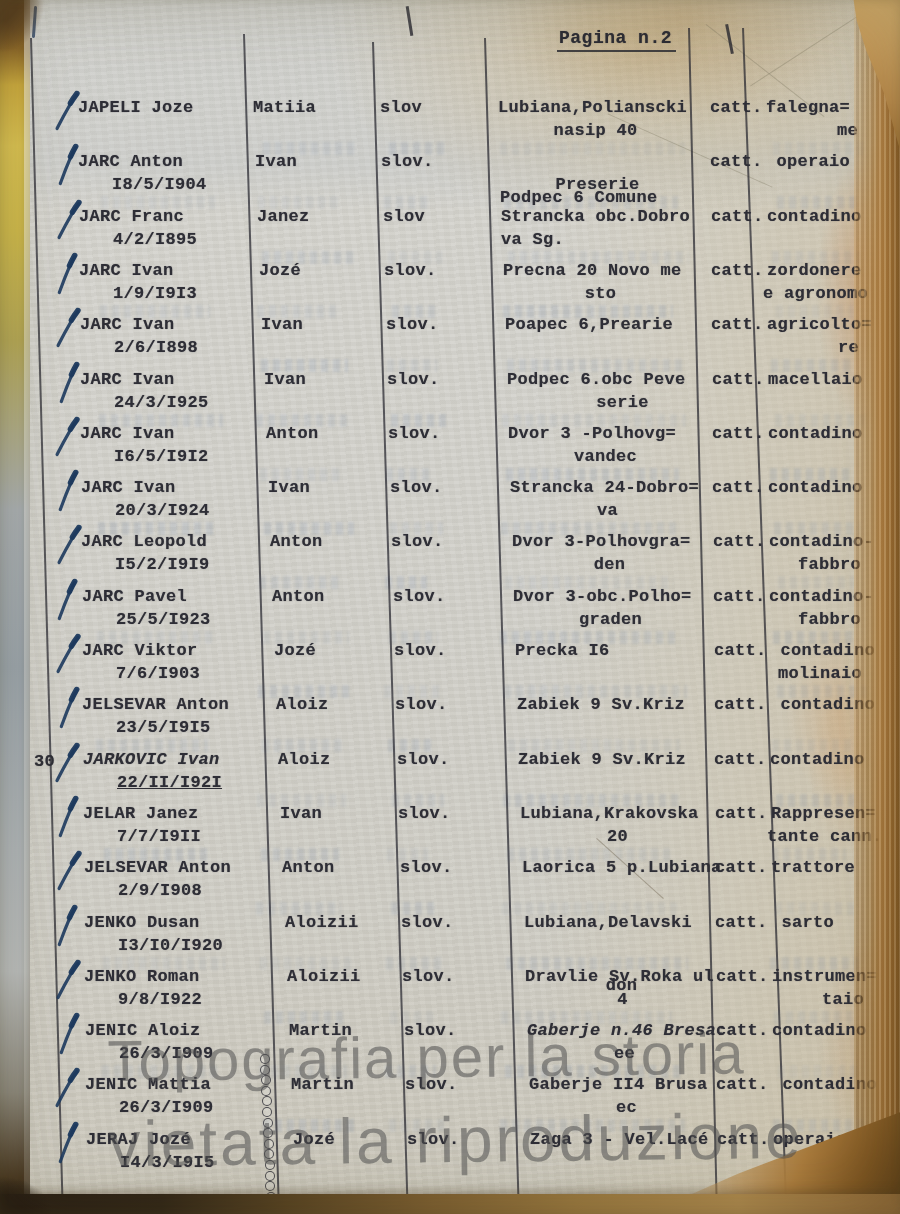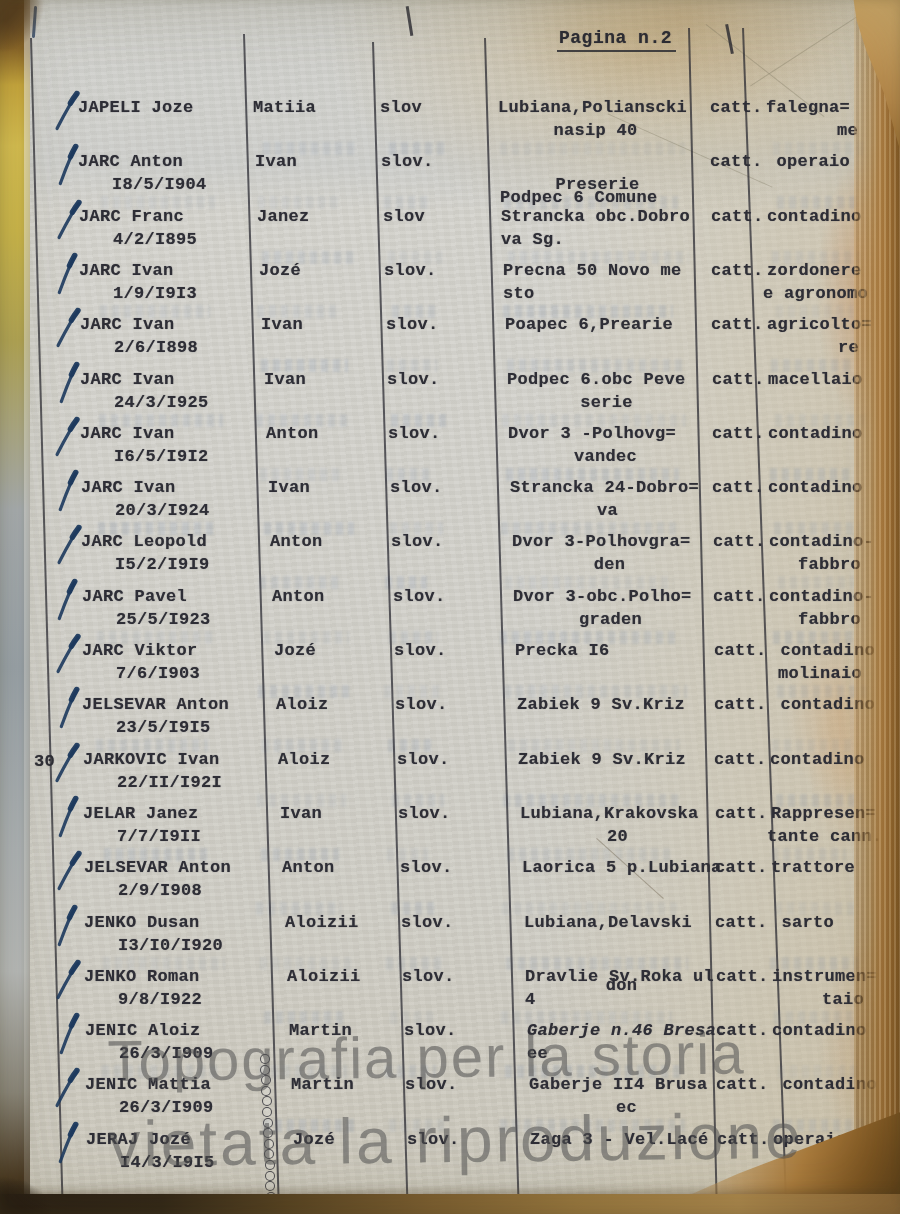--- a/index.html
+++ b/index.html
@@ -27,21 +27,21 @@
   
   .v{position:absolute;width:2px;background:rgba(38,38,46,.72);transform-origin:top center;z-index:3;}
   .tick{position:absolute;width:3px;background:rgba(38,38,46,.8);z-index:3;}
   
   .t{position:absolute;font-size:17px;font-weight:700;color:#2e2e36;letter-spacing:.3px;
      white-space:pre;text-shadow:0 0 1px rgba(46,46,54,.55);z-index:4;}
   .header-title{position:absolute;left:557px;top:28px;font-size:18px;font-weight:700;color:#2b2b33;
      border-bottom:2px solid rgba(43,43,51,.85);padding:0 4px 2px 2px;letter-spacing:.5px;
      text-shadow:0 0 1px rgba(46,46,54,.55);z-index:4;white-space:pre;}
   .addr{width:195px;}
-  .addr.center{text-align:center;} .addr.right{text-align:left;} .addr.left{text-align:left;}
+  .addr.center{text-align:center;} .addr.right{text-align:center;} .addr.left{text-align:left;}
   .prof2{width:96px;display:block;}
   .prof2.right{text-align:right;} .prof2.left{text-align:left;}
   
   .check{position:absolute;z-index:5;}
   .pen-edge{position:absolute;width:3px;border-radius:2px;background:rgba(28,52,88,.75);z-index:5;}
   
   .dot{position:absolute;width:8px;height:8px;border:1.6px solid rgba(42,42,50,.8);
        border-radius:50%;background:rgba(235,235,230,.25);z-index:3;}
   
   .bleed{position:absolute;height:13px;z-index:1;
@@ -236,21 +236,21 @@
       <div style="position: absolute; left: 0px; top: 0px;">
         <div class="t" style="left: 6px; top: 263px;">1</div>
         <div class="check" style="left: 54px; top: 253px; width: 26px; height: 42px; transform: rotate(-4deg);"><svg width="26" height="42" viewBox="0 0 26 42">
             <path d="M4 39 C 9 28, 15 14, 22 4" stroke="#1d3a5e" stroke-width="3.2" fill="none" stroke-linecap="round" opacity=".9"></path>
             <path d="M16 13 C 18 9, 20 6, 22 3" stroke="#1d3a5e" stroke-width="5.5" fill="none" stroke-linecap="round" opacity=".95"></path>
           </svg></div>
         <div class="t" style="left: 79px; top: 261px;">JARC Ivan</div>
         <div class="t" style="left: 113px; top: 284px;">1/9/I9I3</div>
         <div class="t" style="left: 259px; top: 261px;">Jozé</div>
         <div class="t" style="left: 384px; top: 261px;">slov.</div>
-        <div class="t" style="left: 503px; top: 261px;">Precna 50 Novo me</div>
+        <div class="t" style="left: 503px; top: 261px;">Precna 20 Novo me</div>
         <div class="t addr right" style="left: 503px; top: 284px;">sto</div>
         <div class="t" style="left: 711px; top: 261px;">catt.</div>
         <div class="t" style="left: 767px; top: 261px;">zordonere</div>
         <div class="t prof2 left" style="left: 763px; top: 284px;">e agronomo</div>
       </div>
       <div style="position: absolute; left: 0px; top: 0px;">
         <div class="check" style="left: 55px; top: 307px; width: 26px; height: 42px; transform: rotate(3deg);"><svg width="26" height="42" viewBox="0 0 26 42">
             <path d="M4 39 C 9 28, 15 14, 22 4" stroke="#1d3a5e" stroke-width="3.2" fill="none" stroke-linecap="round" opacity=".9"></path>
             <path d="M16 13 C 18 9, 20 6, 22 3" stroke="#1d3a5e" stroke-width="5.5" fill="none" stroke-linecap="round" opacity=".95"></path>
           </svg></div>
@@ -266,21 +266,21 @@
       <div style="position: absolute; left: 0px; top: 0px;">
         <div class="check" style="left: 56px; top: 362px; width: 26px; height: 42px; transform: rotate(-4deg);"><svg width="26" height="42" viewBox="0 0 26 42">
             <path d="M4 39 C 9 28, 15 14, 22 4" stroke="#1d3a5e" stroke-width="3.2" fill="none" stroke-linecap="round" opacity=".9"></path>
             <path d="M16 13 C 18 9, 20 6, 22 3" stroke="#1d3a5e" stroke-width="5.5" fill="none" stroke-linecap="round" opacity=".95"></path>
           </svg></div>
         <div class="t" style="left: 80px; top: 370px;">JARC Ivan</div>
         <div class="t" style="left: 114px; top: 393px;">24/3/I925</div>
         <div class="t" style="left: 264px; top: 370px;">Ivan</div>
         <div class="t" style="left: 387px; top: 370px;">slov.</div>
         <div class="t" style="left: 507px; top: 370px;">Podpec 6.obc Peve</div>
-        <div class="t addr center" style="left: 509px; top: 393px;">serie</div>
+        <div class="t addr center" style="left: 525px; top: 393px;">serie</div>
         <div class="t" style="left: 712px; top: 370px;">catt.</div>
         <div class="t" style="left: 768px; top: 370px;">macellaio</div>
       </div>
       <div style="position: absolute; left: 0px; top: 0px;">
         <div class="check" style="left: 54px; top: 416px; width: 26px; height: 42px; transform: rotate(3deg);"><svg width="26" height="42" viewBox="0 0 26 42">
             <path d="M4 39 C 9 28, 15 14, 22 4" stroke="#1d3a5e" stroke-width="3.2" fill="none" stroke-linecap="round" opacity=".9"></path>
             <path d="M16 13 C 18 9, 20 6, 22 3" stroke="#1d3a5e" stroke-width="5.5" fill="none" stroke-linecap="round" opacity=".95"></path>
           </svg></div>
         <div class="t" style="left: 80px; top: 424px;">JARC Ivan</div>
         <div class="t" style="left: 114px; top: 447px;">I6/5/I9I2</div>
@@ -361,22 +361,22 @@
         <div class="t" style="left: 517px; top: 695px;">Zabiek 9 Sv.Kriz</div>
         <div class="t" style="left: 714px; top: 695px;">catt.</div>
         <div class="t" style="left: 770px; top: 695px;"> contadino</div>
       </div>
       <div style="position: absolute; left: 0px; top: 0px;">
         <div class="t" style="left: 34px; top: 752px;">30</div>
         <div class="check" style="left: 54px; top: 742px; width: 26px; height: 42px; transform: rotate(3deg);"><svg width="26" height="42" viewBox="0 0 26 42">
             <path d="M4 39 C 9 28, 15 14, 22 4" stroke="#1d3a5e" stroke-width="3.2" fill="none" stroke-linecap="round" opacity=".9"></path>
             <path d="M16 13 C 18 9, 20 6, 22 3" stroke="#1d3a5e" stroke-width="5.5" fill="none" stroke-linecap="round" opacity=".95"></path>
           </svg></div>
-        <div class="t" style="left: 83px; top: 750px;">JARKOVIC Ivan</div>
-        <div class="t" style="left: 117px; top: 773px;">22/II/I92I</div>
+        <div class="t" style="left: 83px; top: 750px; font-style: italic;">JARKOVIC Ivan</div>
+        <div class="t" style="left: 117px; top: 773px; text-decoration: underline;">22/II/I92I</div>
         <div class="t" style="left: 278px; top: 750px;">Aloiz</div>
         <div class="t" style="left: 397px; top: 750px;">slov.</div>
         <div class="t" style="left: 518px; top: 750px;">Zabiek 9 Sv.Kriz</div>
         <div class="t" style="left: 714px; top: 750px;">catt.</div>
         <div class="t" style="left: 770px; top: 750px;">contadino</div>
       </div>
       <div style="position: absolute; left: 0px; top: 0px;">
         <div class="check" style="left: 55px; top: 796px; width: 26px; height: 42px; transform: rotate(-4deg);"><svg width="26" height="42" viewBox="0 0 26 42">
             <path d="M4 39 C 9 28, 15 14, 22 4" stroke="#1d3a5e" stroke-width="3.2" fill="none" stroke-linecap="round" opacity=".9"></path>
             <path d="M16 13 C 18 9, 20 6, 22 3" stroke="#1d3a5e" stroke-width="5.5" fill="none" stroke-linecap="round" opacity=".95"></path>

